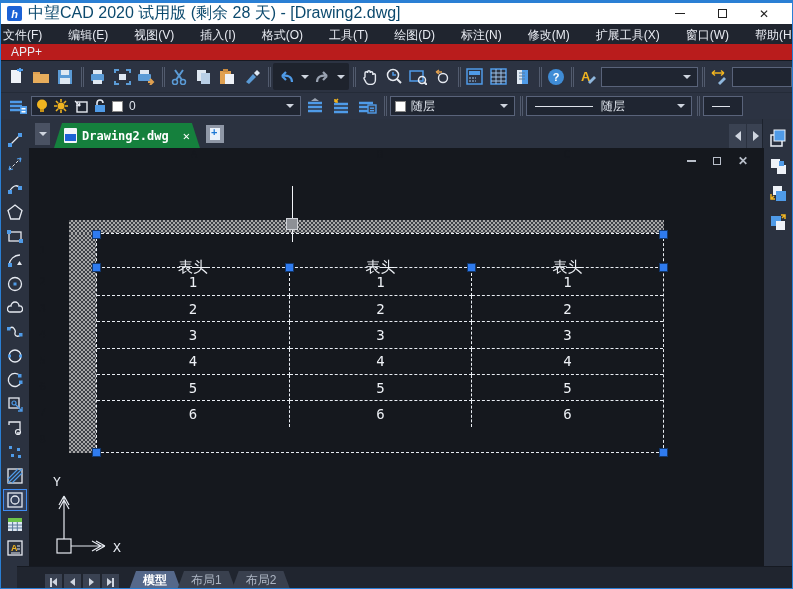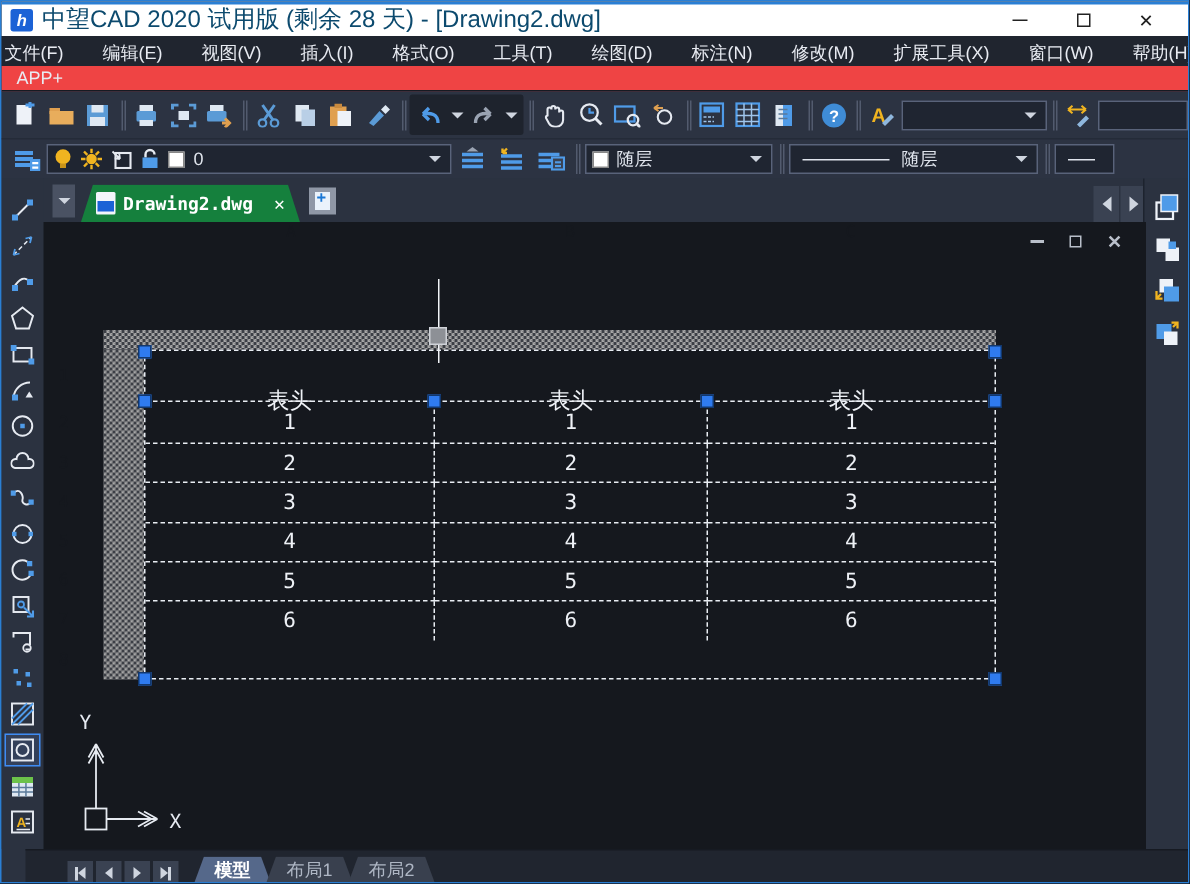--- a/index.html
+++ b/index.html
@@ -12,21 +12,21 @@
   .title-text { font-size:16px; color:#0c4a6e; }
   .win-controls { margin-left:auto; display:flex; gap:26px; padding-right:14px; }
   .win-btn { width:16px; height:16px; display:flex; align-items:center; justify-content:center; color:#222; cursor:default; }
   .glyph-min { width:10px; height:0; border-top:1px solid #222; }
   .glyph-max { width:9px; height:9px; border:1px solid #222; }
   .glyph-close { font-size:12px; line-height:1; color:#222; }
 
   
   .menubar { position:absolute; left:0; top:23px; width:100%; height:20px; background:#20252f; display:flex; align-items:flex-end; padding-left:2px; gap:26px; }
   .menu-item { color:#e8ebf2; font-size:12px; white-space:nowrap; cursor:default; }
-  .appbar { position:absolute; left:0; top:43px; width:100%; height:17px; background:#ef4444; display:flex; align-items:center; padding-left:10px; border-bottom:1px solid #161a22; }
+  .appbar { position:absolute; left:0; top:43px; width:100%; height:17px; background:#b91c1c; display:flex; align-items:center; padding-left:10px; border-bottom:1px solid #161a22; }
   .appbar span { color:#e8ebf2; font-size:12px; }
 
   
   .toolbar1 { position:absolute; left:0; top:60px; width:100%; height:31px; background:#2c3342; display:flex; align-items:center; padding-left:4px; gap:1px; }
   .toolbar2 { position:absolute; left:0; top:91px; width:100%; height:27px; background:#2c3342; border-top:1px solid #242b38; display:flex; align-items:center; padding-left:4px; gap:2px; }
   .tsep { width:1px; height:20px; background:#525b6e; margin:0 3px; box-shadow:2px 0 0 #525b6e; }
   .tbtn { width:24px; height:24px; display:flex; align-items:center; justify-content:center; border-radius:2px; }
   .tbtn svg { display:block; }
   .undo-group { display:flex; align-items:center; background:#1e232d; height:27px; padding:0 2px; border-radius:2px; }
   .drop { width:0; height:0; border-left:4px solid transparent; border-right:4px solid transparent; border-top:4px solid #cfd5df; margin:0 2px; }

